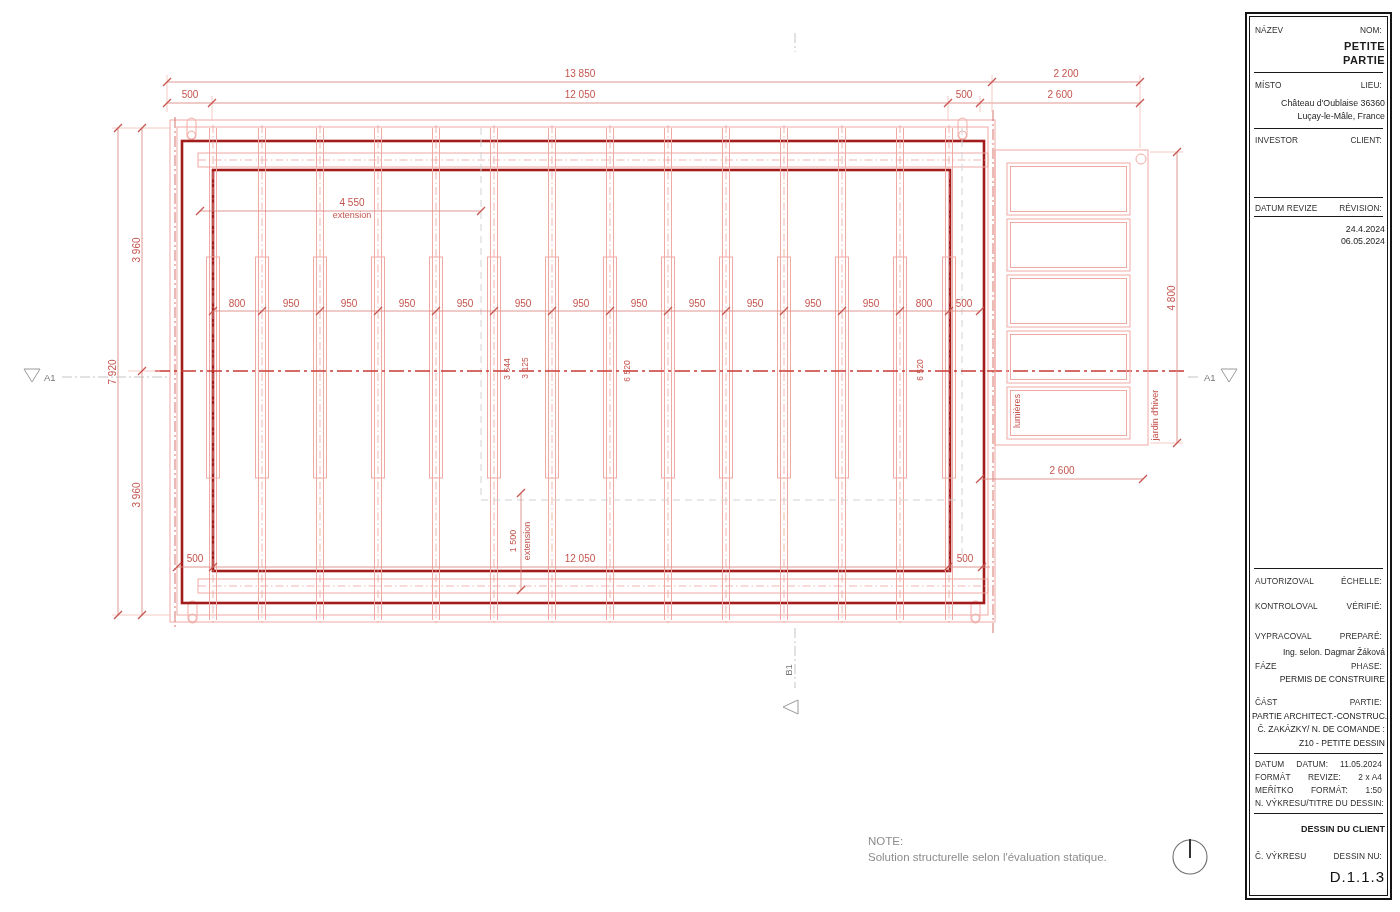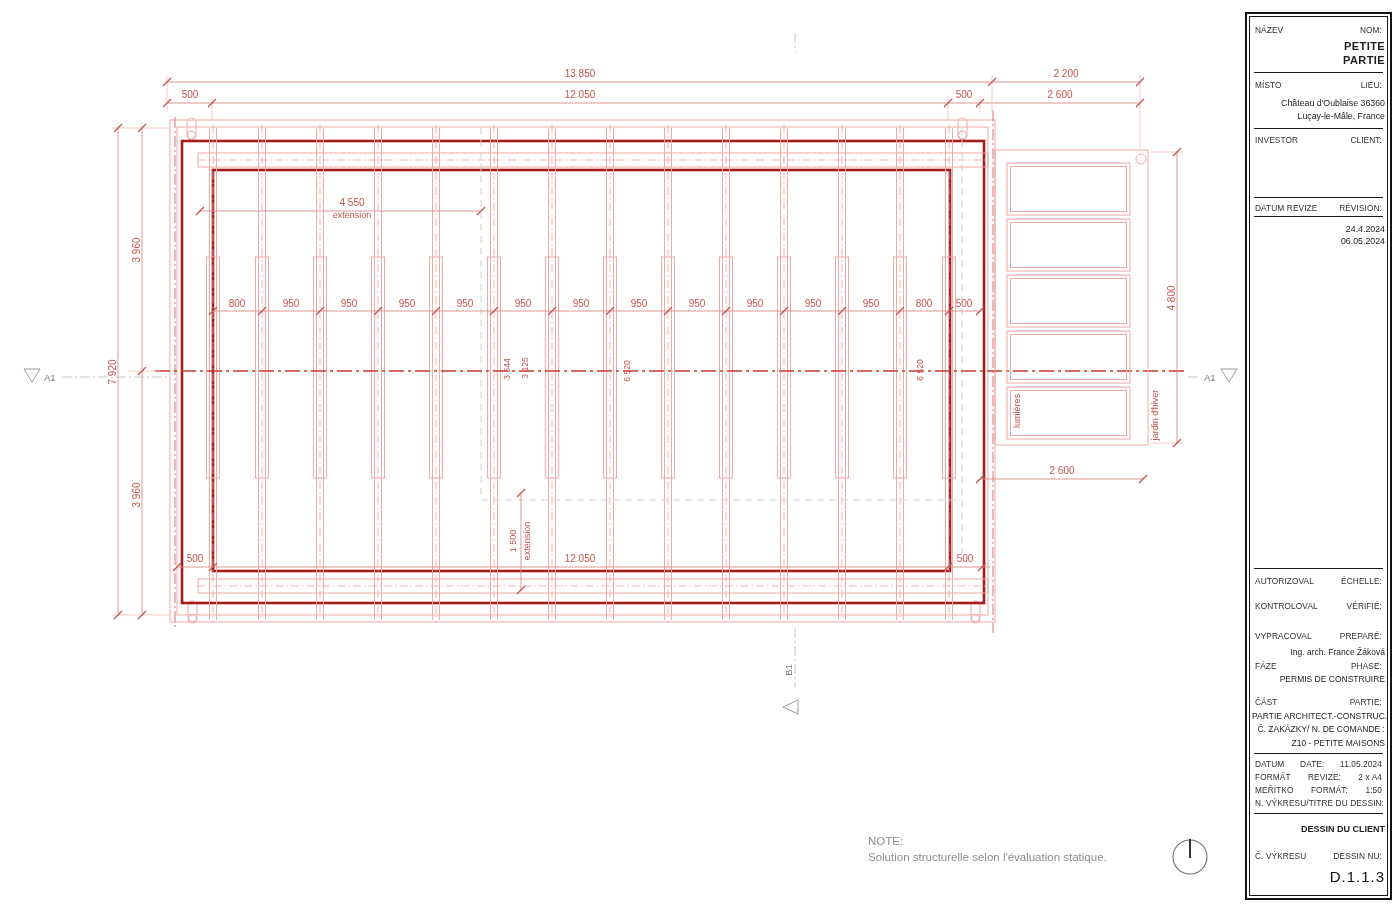--- a/index.html
+++ b/index.html
@@ -373,39 +373,39 @@
       <span>ÉCHELLE:</span>
     </div>
     <div class="tb-row" style="top:584px">
       <span>KONTROLOVAL</span>
       <span>VÉRIFIÉ:</span>
     </div>
     <div class="tb-row" style="top:614px">
       <span>VYPRACOVAL</span>
       <span>PREPARÉ:</span>
     </div>
-    <div class="tb-center" style="top:630px">Ing. arch. France Žáková</div>
+    <div class="tb-center" style="top:630px">Ing. selon. Dagmar Žáková</div>
     <div class="tb-row" style="top:644px">
       <span>FÁZE</span>
       <span>PHASE:</span>
     </div>
     <div class="tb-center" style="top:657px">PERMIS DE CONSTRUIRE</div>
 
     <div class="tb-row" style="top:680px">
       <span>ČÁST</span>
       <span>PARTIE:</span>
     </div>
     <div class="tb-center" style="top:694px">PARTIE ARCHITECT.-CONSTRUC.</div>
     <div class="tb-center" style="top:707px">Č. ZAKÁZKY/ N. DE COMANDE :</div>
-    <div class="tb-center" style="top:721px">Z10 - PETITE MAISONS</div>
+    <div class="tb-center" style="top:721px">Z10 - PETITE DESSIN</div>
     <div class="tb-hr" style="top:736px"></div>
 
     <div class="tb-row" style="top:742px">
       <span>DATUM</span>
-      <span>DATE:</span>
+      <span>DATUM:</span>
       <span>11.05.2024</span>
     </div>
     <div class="tb-row" style="top:755px">
       <span>FORMÁT</span>
       <span>REVIZE:</span>
       <span>2 x A4</span>
     </div>
     <div class="tb-row" style="top:768px">
       <span>MEŘÍTKO</span>
       <span>FORMÁT:</span>

